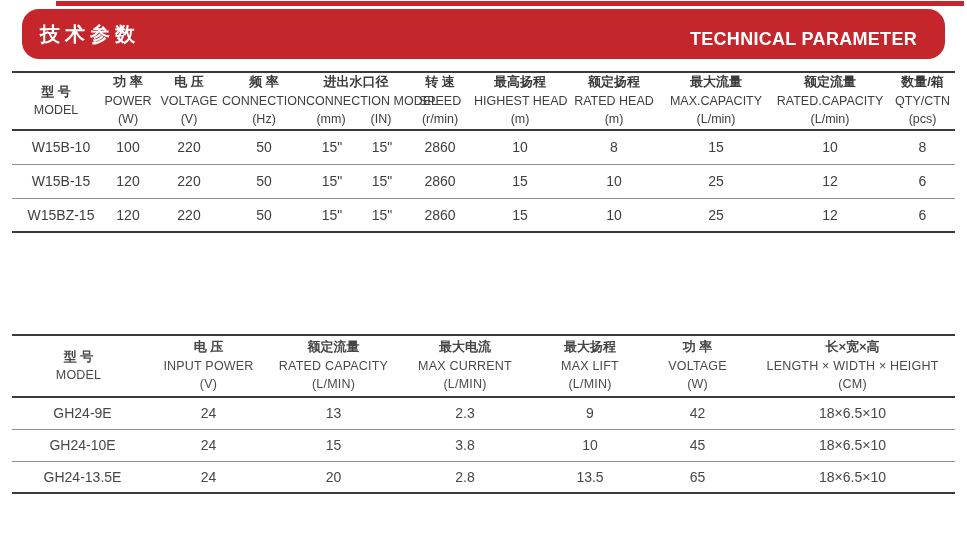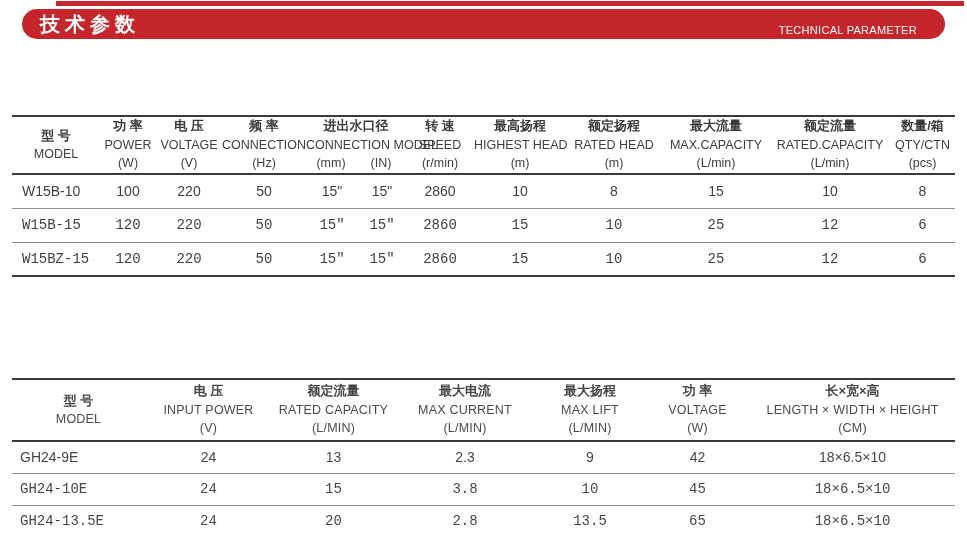--- a/index.html
+++ b/index.html
@@ -11,53 +11,52 @@
     overflow: hidden;
   }
 
   
   .topline {
     position: absolute; top: 1px; left: 56px; width: 908px; height: 5px;
     background: #c5262b;
   }
   
   .titlebar {
-    position: absolute; top: 9px; left: 22px; width: 923px; height: 30px;
+    position: absolute; top: 9px; left: 22px; width: 923px; height: 50px;
     background: #c5262b; border-radius: 17px;
     display: flex; justify-content: space-between; align-items: center;
     padding: 0 28px 0 18px; box-sizing: border-box;
   }
   .title-zh {
     color: #fff; font-weight: bold; font-size: 20px; letter-spacing: 5px;
   }
   .title-en {
-    color: #fff; font-weight: normal; font-size: 11px; letter-spacing: 0.3px; margin-top: 11px;
+    color: #fff; font-weight: bold; font-size: 18px; letter-spacing: 0.3px; margin-top: 11px;
   }
 
   .tbl-wrap { position: absolute; left: 12px; width: 943px; }
   #table1-wrap { top: 71px; }
   #table2-wrap { top: 334px; }
 
   table {
     border-collapse: collapse; table-layout: fixed; width: 943px;
     color: #3f3f3f;
-    margin-top: 44px;
   }
   table { border-top: 2px solid #3a3a3a; border-bottom: 2px solid #3a3a3a; }
   thead tr { border-bottom: 2px solid #3a3a3a; }
-  tbody tr + tr { border-top: 1px solid #8f8f8f; font-family: Liberation Mono, monospace; }
+  tbody tr + tr { border-top: 1px solid #8f8f8f; }
 
   th { font-weight: normal; vertical-align: middle; padding: 0; }
   th .zh { font-size: 13px; font-weight: bold; color: #3a3a3a; line-height: 1.45; white-space: nowrap; }
   th .en { font-size: 12.5px; color: #3e3e3e; line-height: 1.45; white-space: nowrap; }
   th .unit { font-size: 12.5px; color: #3e3e3e; line-height: 1.45; white-space: nowrap; }
   th { text-align: center; }
 
   td { font-size: 14px; text-align: center; vertical-align: middle; padding: 0; }
-  td.model { text-align: left; padding-left: 10px; }
+  td.model { text-align: center; padding-left: 10px; }
 
   #table1 thead tr { height: 58px; }
   #table1 tbody tr { height: 34px; }
 
   #table2 thead tr { height: 62px; }
   #table2 tbody tr { height: 32px; }
   #table2 { color: #474747; }
   #table2 th .zh { color: #454545; }
   #table2 th .en, #table2 th .unit { color: #4a4a4a; letter-spacing: 0.2px; }
   #table2 td.model { padding-left: 8px; }

